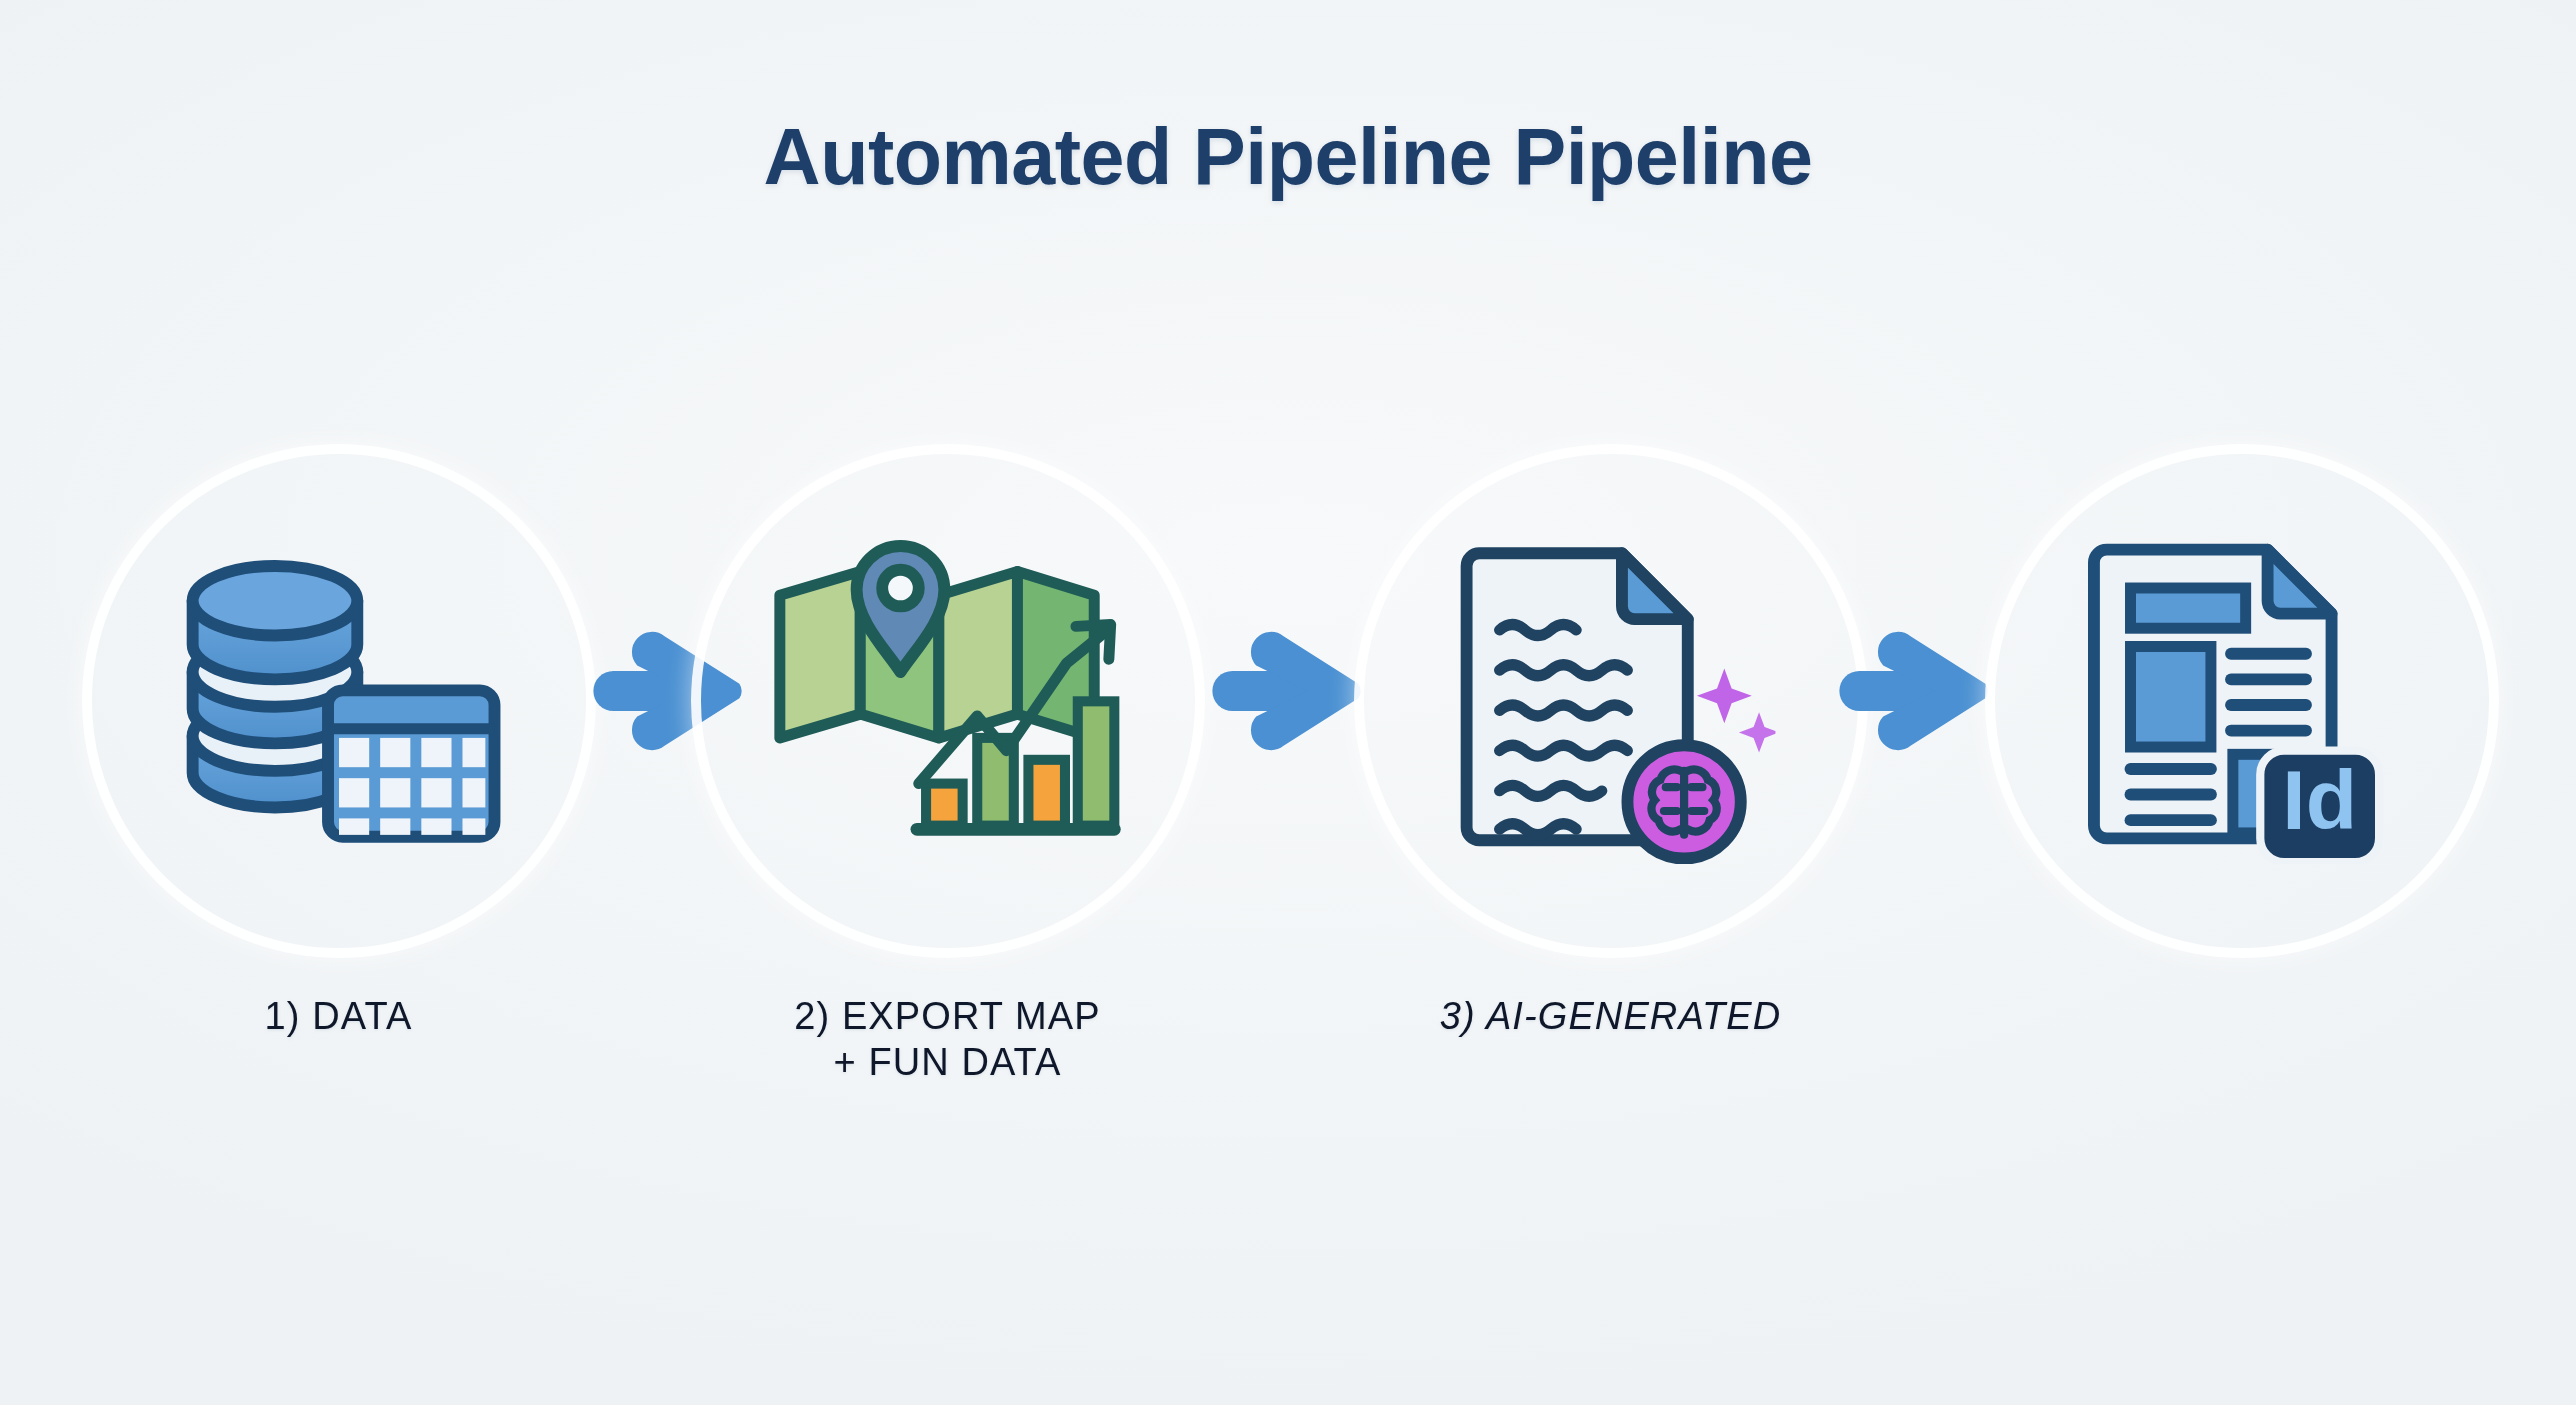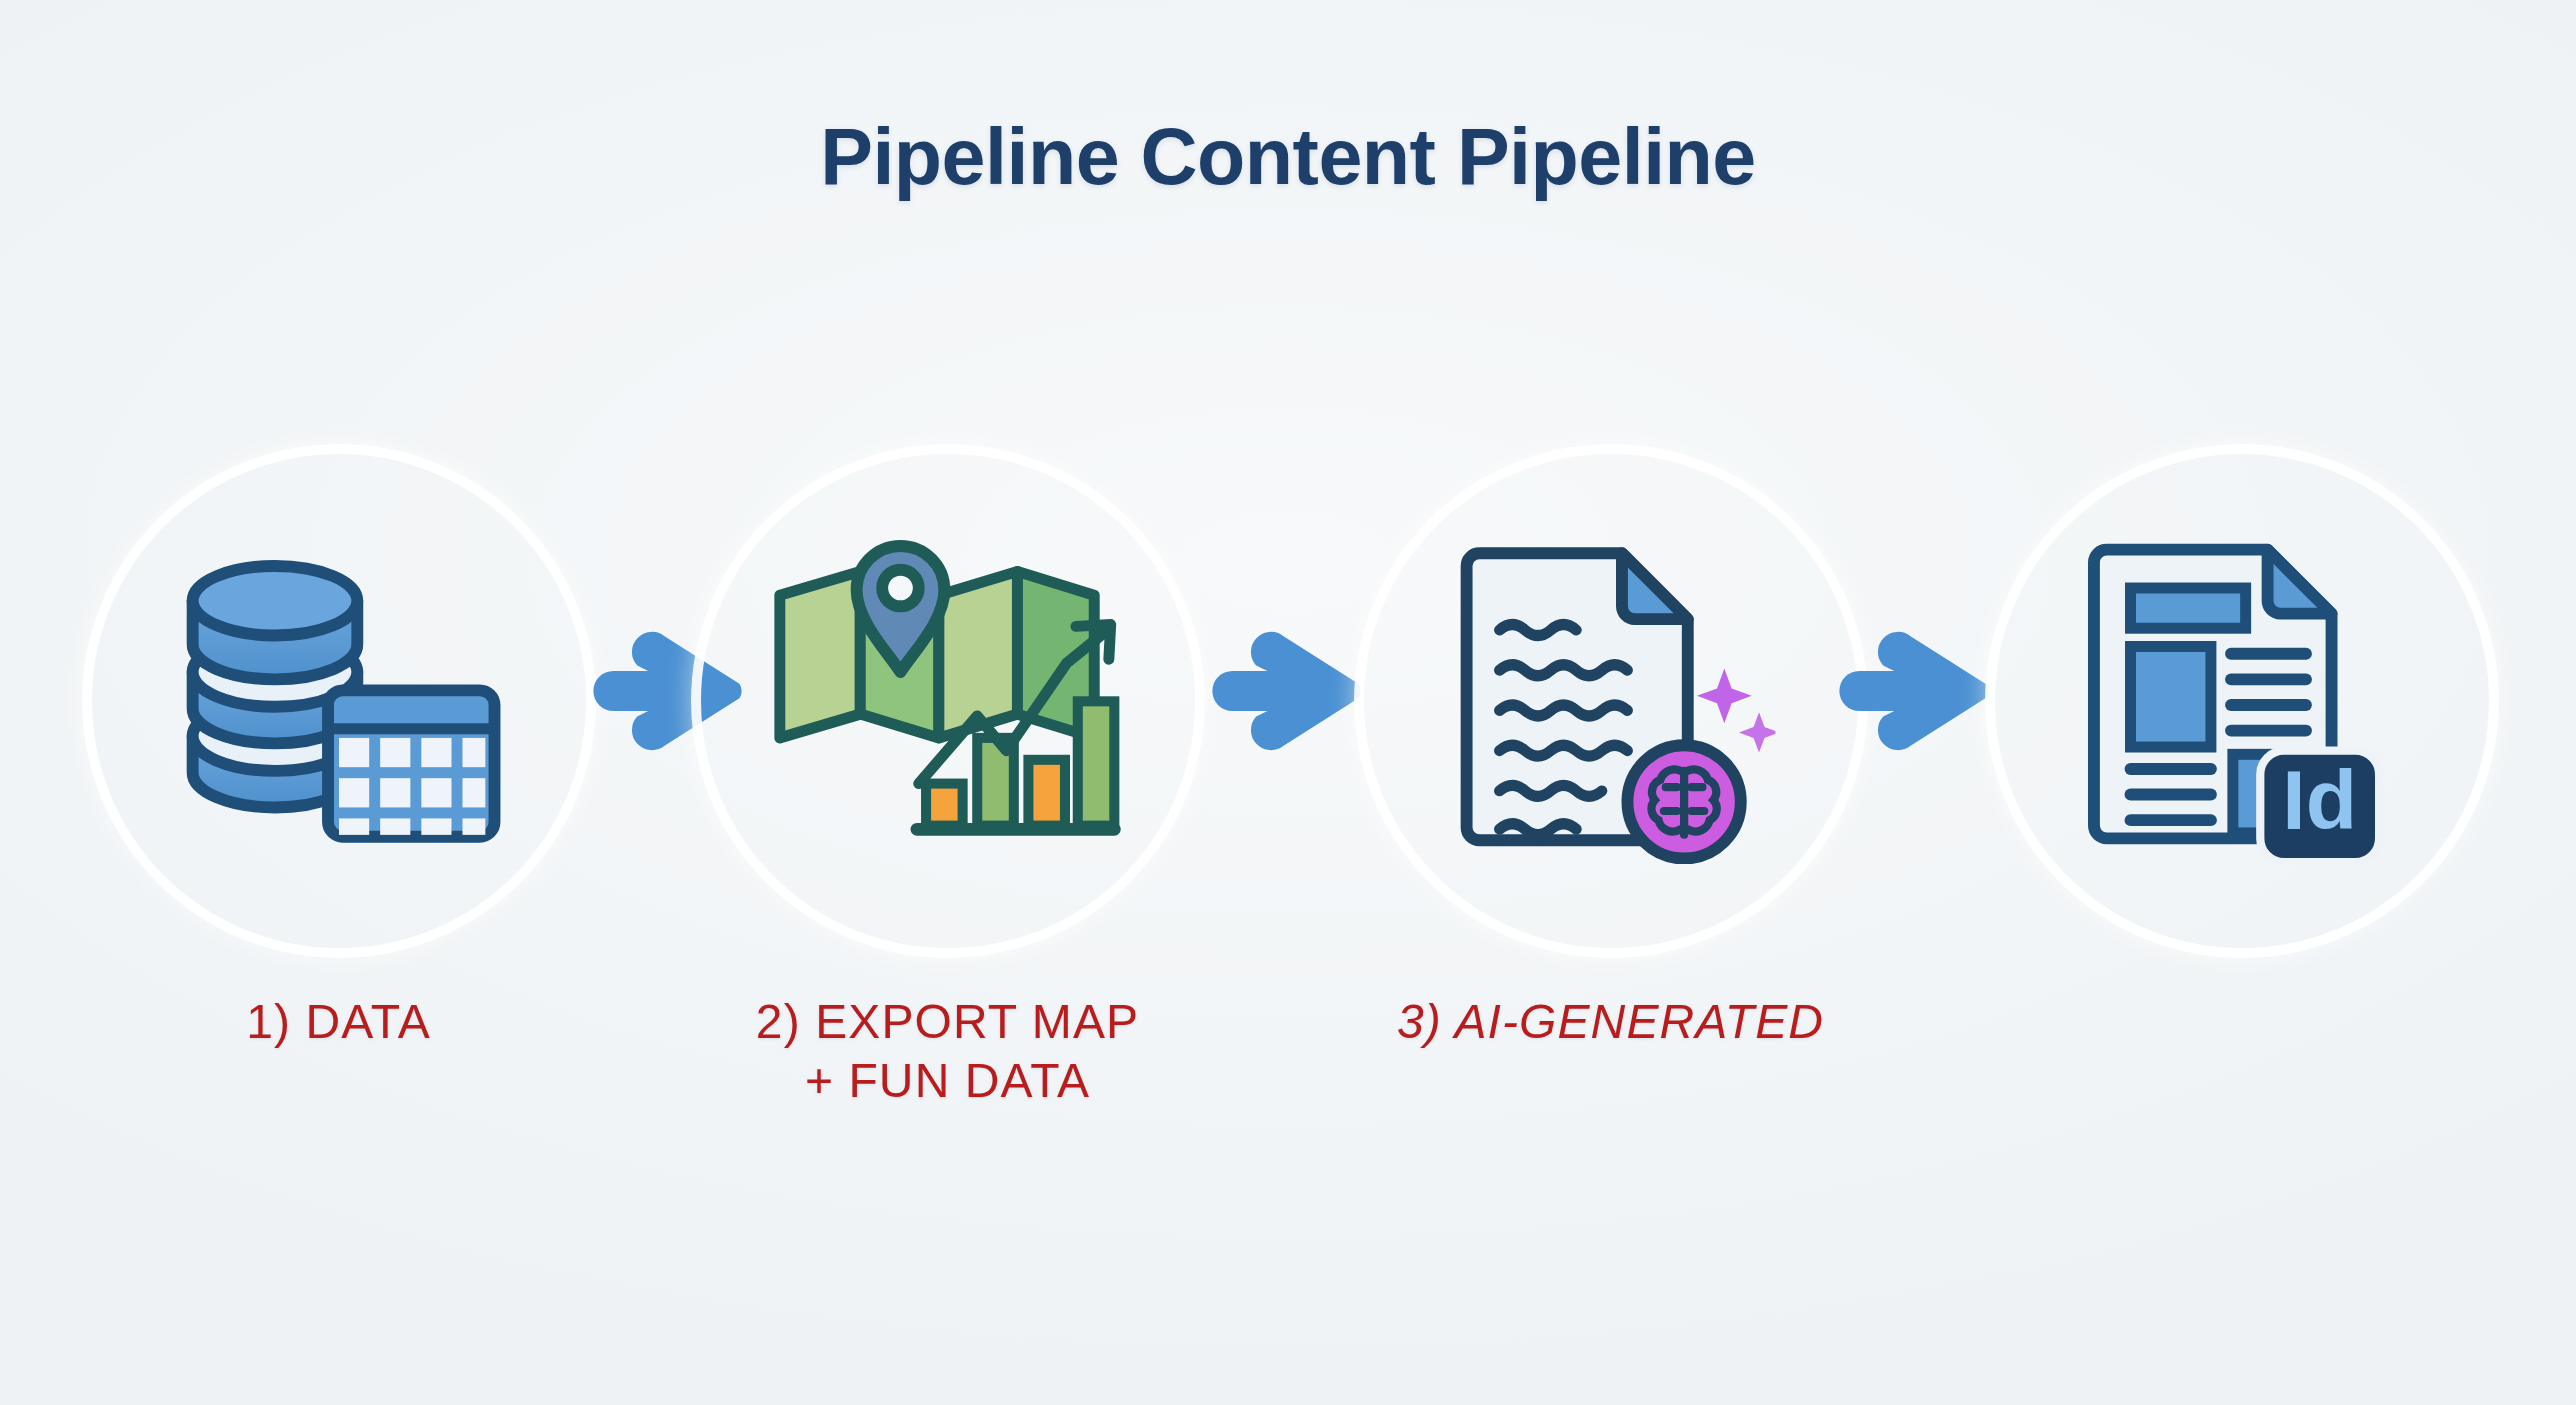--- a/index.html
+++ b/index.html
@@ -72,40 +72,40 @@
     left: 50%;
     top: 50%;
     transform: translate(-50%, -50%);
   }
   .stage-label {
     position: absolute;
     top: 558px;
     left: 0;
     width: 531px;
     text-align: center;
-    font-size: 48px;
+    font-size: 38px;
     letter-spacing: 1.1px;
-    color: #b91c1c;
+    color: #0f172a;
     line-height: 1.22;
     text-transform: uppercase;
     text-shadow: 0 0.9px 2.7px rgba(190,205,218,0.5);
   }
   .stage-label .l2 { display: block; }
 
   .arrow {
     position: absolute;
     top: 618px;
   }
 </style>
 </head>
 <body>
 
 <div id="bg-tint"></div>
 
-<div id="page-title">Pipeline Content Pipeline</div>
+<div id="page-title">Automated Pipeline Pipeline</div>
 
 <div id="pipeline">
 
   <div class="stage" style="left:73px;">
     <div class="stage-ring">
       <div class="ring-circle"></div>
       <div class="stage-icon">
         <svg width="348" height="311" viewBox="0 0 380 340">
           <defs>
             <linearGradient id="dbg" x1="0" y1="0" x2="0" y2="1">

